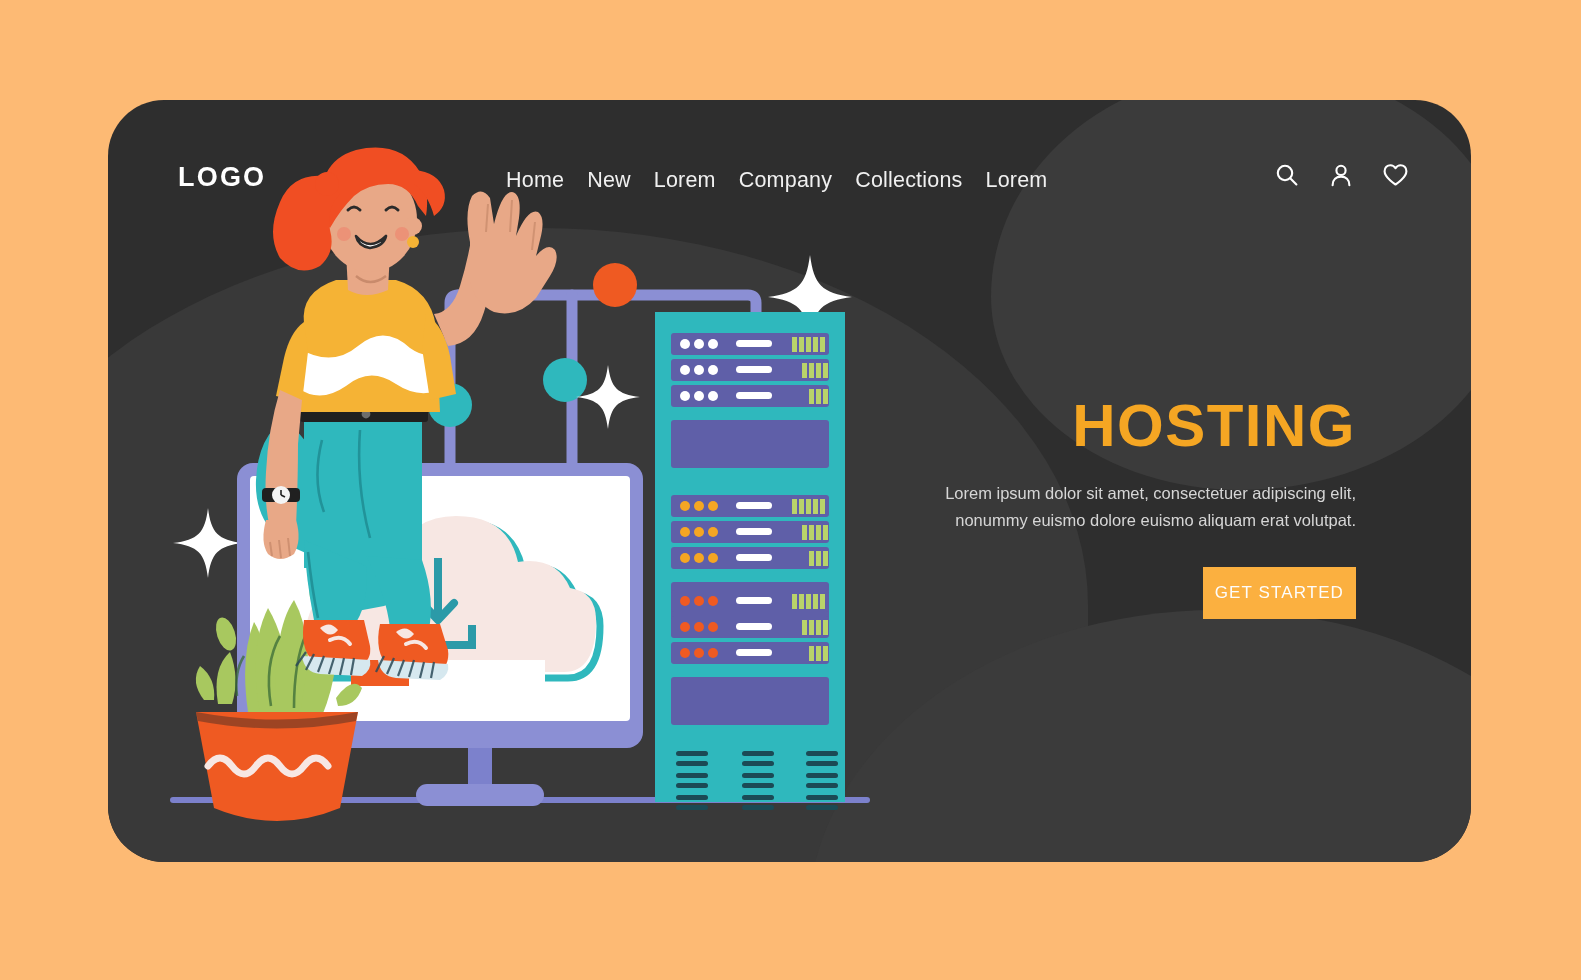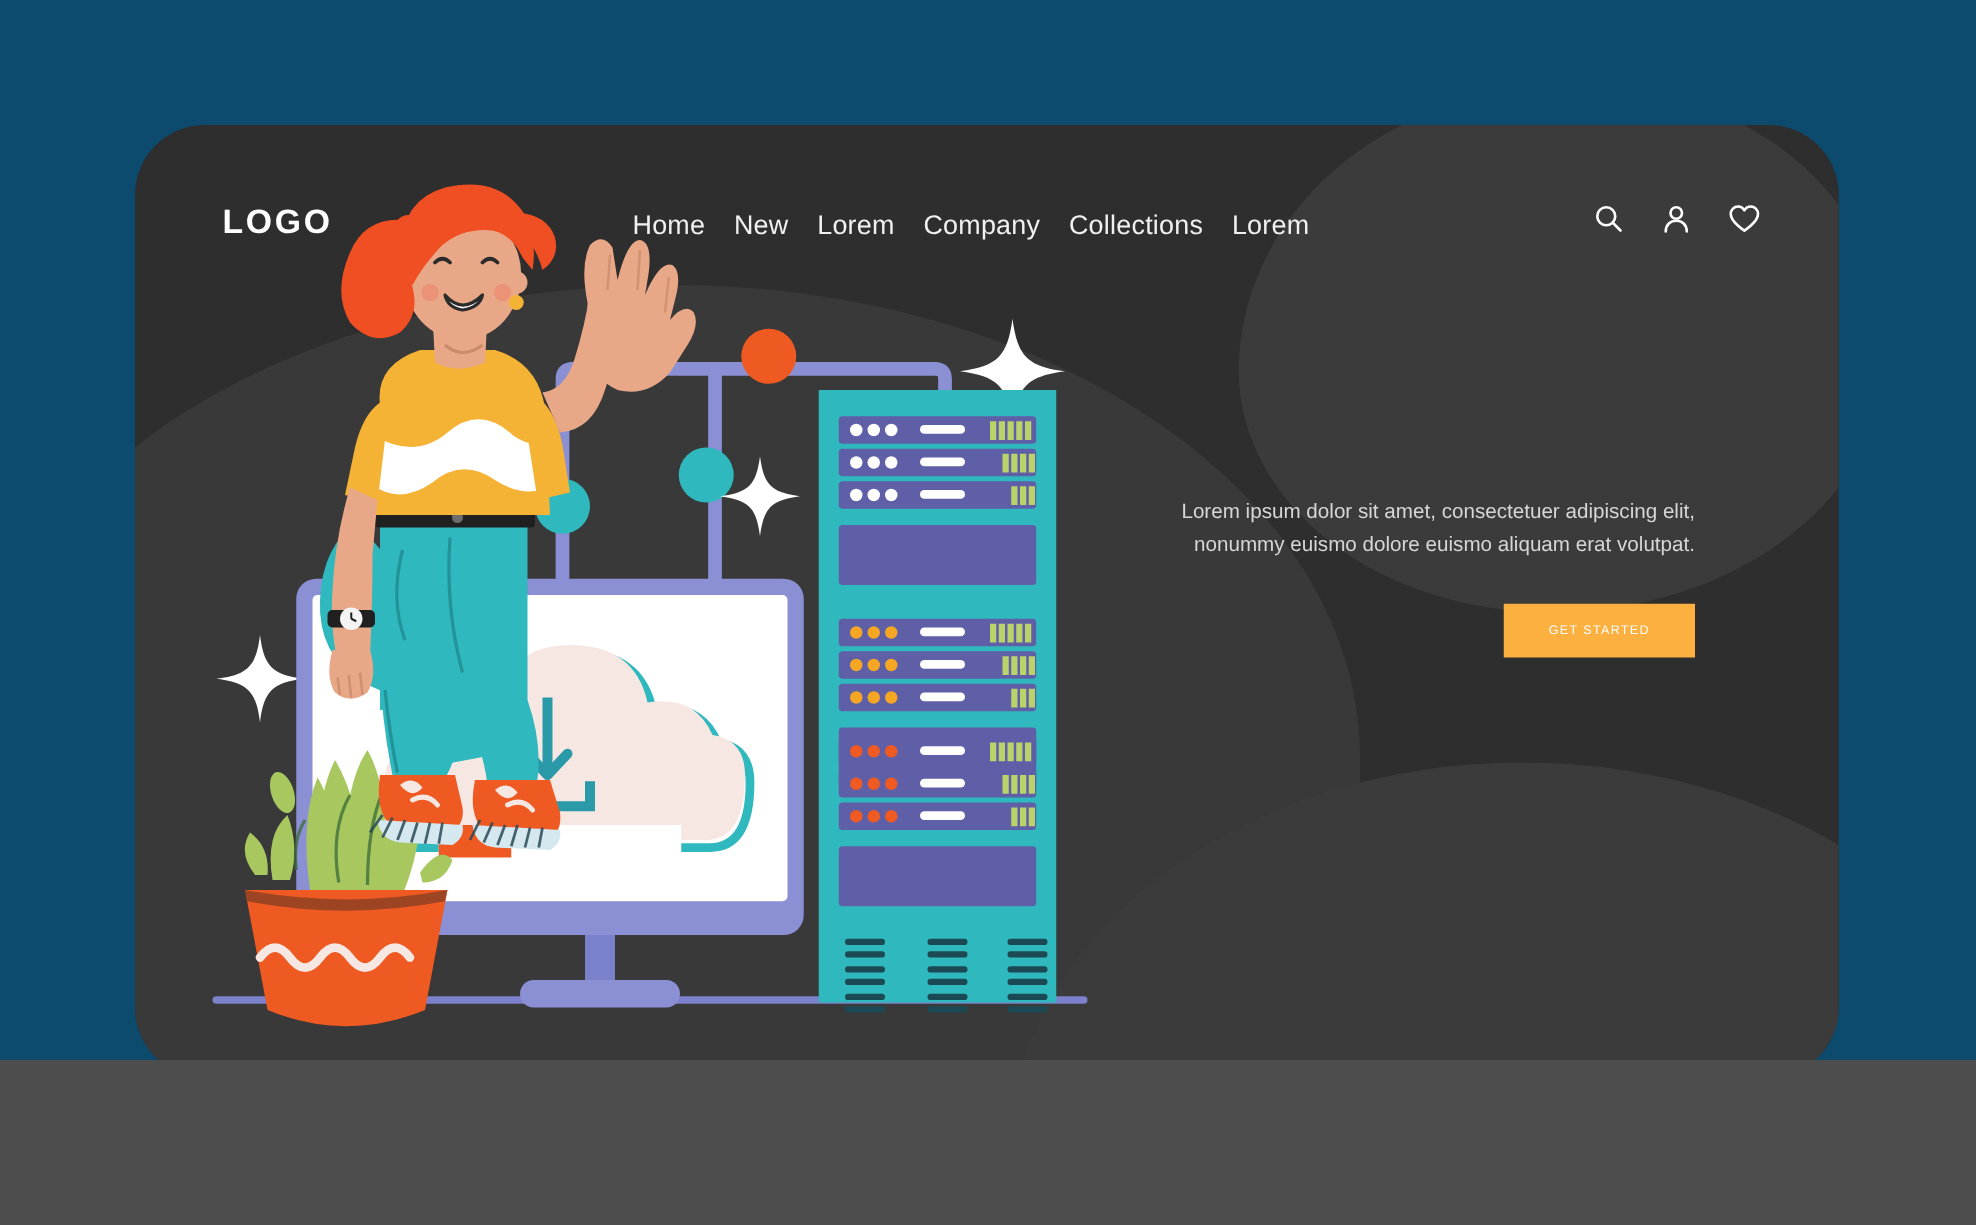--- a/index.html
+++ b/index.html
@@ -5,22 +5,22 @@
 <style>
   html, body {
     margin: 0;
     padding: 0;
     background: #4d4d4d;
     font-family: "Liberation Sans", sans-serif;
   }
   #stage {
     position: relative;
     width: 1581px;
-    height: 848px;
-    background: #0c4a6e;
+    height: 980px;
+    background: #fdba74;
     overflow: hidden;
   }
 
   
   #card {
     position: absolute;
     left: 108px;
     top: 100px;
     width: 1363px;
     height: 762px;
@@ -126,23 +126,23 @@
     line-height: 1.62;
     margin: 0 0 34px 0;
     font-weight: 400;
   }
   #cta-btn {
     display: inline-block;
     background: #fbb040;
     color: #fdfdfd;
     border: none;
     font-family: "Liberation Sans", sans-serif;
-    font-size: 10px;
+    font-size: 17px;
     letter-spacing: 1.1px;
-    padding: 16px 36px;
+    padding: 16px 12px;
     cursor: pointer;
   }
 
   
   #illus {
     position: absolute;
     left: 0; top: 0;
     width: 1363px;
     height: 762px;
     z-index: 5;
@@ -495,18 +495,19 @@
               <path d="M316 562 L312 578"></path>
               <path d="M326 562 L323 578"></path>
           </g>
           <path d="M288 532 q10 -8 18 2 q-8 10 -18 -2 Z" fill="#f7e7e3"></path>
           <path d="M298 544 q12 -6 20 4" stroke="#f7e7e3" stroke-width="4" fill="none" stroke-linecap="round"></path>
         </g>
       </g>
     </svg>
 
     <div id="hero-text">
+      <h1 id="hero-title">HOSTING</h1>
       <p id="hero-para">Lorem ipsum dolor sit amet, consectetuer adipiscing elit, nonummy euismo dolore euismo aliquam erat volutpat.</p>
       <button id="cta-btn">GET STARTED</button>
     </div>
 
   </div>
 </div>
 
 </body></html>

